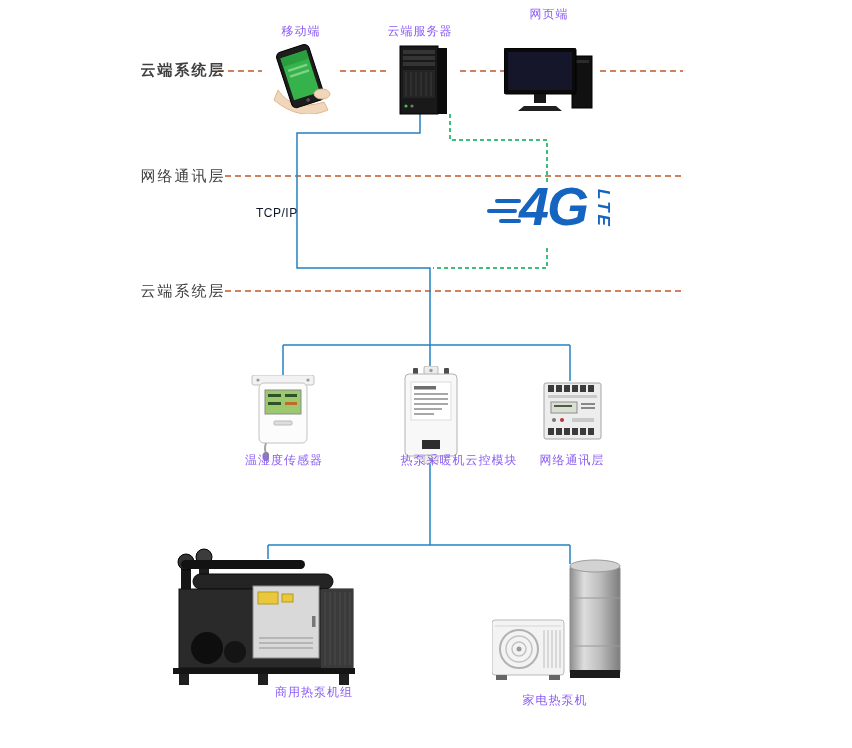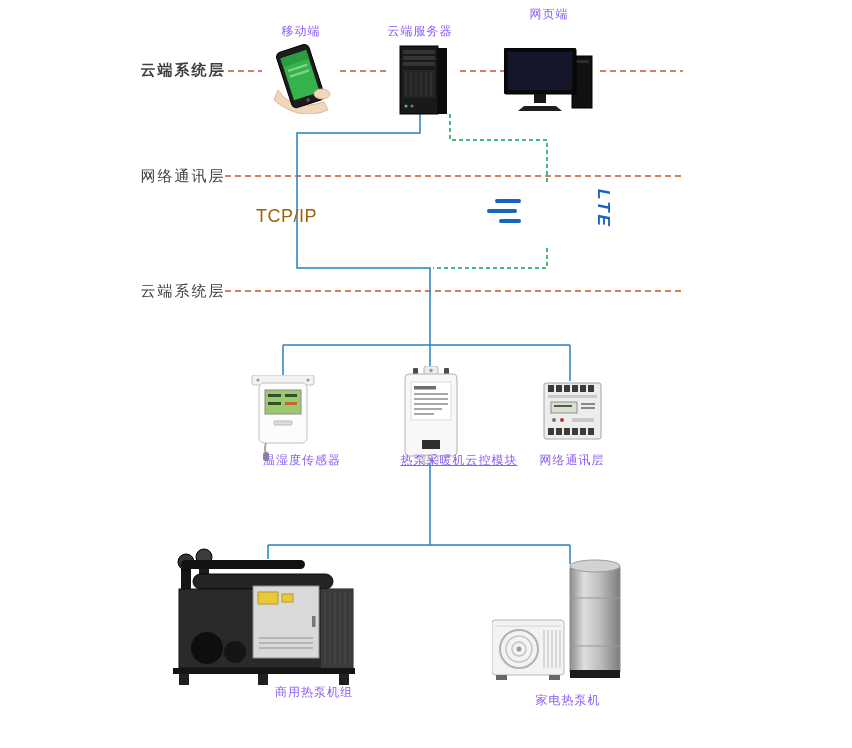--- a/index.html
+++ b/index.html
@@ -10,21 +10,21 @@
   .abs{position:absolute;}
   .lbl{
     position:absolute;transform:translateX(-50%);white-space:nowrap;
     font-size:12px;color:#8b5cf6;letter-spacing:1px;
   }
   .layer-lbl{
     position:absolute;transform:translate(-50%,-50%);white-space:nowrap;
     font-size:15px;color:#3f3f3f;letter-spacing:2px;
   }
   .tcpip{
-    position:absolute;left:256px;top:206px;font-size:18px;color:#a16207;letter-spacing:.5px;
+    position:absolute;left:256px;top:206px;font-size:12px;color:#0f172a;letter-spacing:.5px;
   }
   .logo4g{
     position:absolute;left:487px;top:183px;width:128px;height:62px;background:#fff;
   }
   .logo4g .speed{position:absolute;left:0;top:16px;width:34px;}
   .logo4g .speed div{height:4px;background:#1464c0;border-radius:2px;margin-bottom:6px;}
   .logo4g .speed .s1{width:26px;margin-left:8px;}
   .logo4g .speed .s2{width:30px;margin-left:0;}
   .logo4g .speed .s3{width:22px;margin-left:12px;}
   .logo4g .g4{
@@ -80,20 +80,21 @@
   <div class="lbl" style="left:549px;top:6px;">网页端</div>
 
   <div class="tcpip">TCP/IP</div>
 
   <div class="logo4g">
     <div class="speed">
       <div class="s1"></div>
         <div class="s2"></div>
         <div class="s3"></div>
     </div>
+    <div class="g4">4G</div>
     <div class="lte">LTE</div>
   </div>
 
   <div class="dev" style="left:262px;top:42px;">
     <svg width="78" height="72" viewBox="0 0 78 72">
       <path d="M16 48 Q30 70 62 60 L66 68 Q38 80 12 58 Z" fill="#f1d6ba" stroke="#dcb894" stroke-width="1"></path>
       <g transform="rotate(-18 39 36)">
         <rect x="22" y="5" width="34" height="58" rx="5" fill="#1d1d1d" stroke="#000"></rect>
         <rect x="25.5" y="11" width="27" height="44" fill="#35b34a"></rect>
         <rect x="25.5" y="11" width="27" height="9" fill="#2a9e3f"></rect>
@@ -266,20 +267,20 @@
           <line x1="56" y1="74" x2="56" y2="112"></line>
         <line x1="60" y1="74" x2="60" y2="112"></line>
           <line x1="64" y1="74" x2="64" y2="112"></line>
         <line x1="68" y1="74" x2="68" y2="112"></line>
       </g>
       <rect x="4" y="119" width="11" height="5" fill="#666"></rect>
       <rect x="57" y="119" width="11" height="5" fill="#666"></rect>
     </svg>
   </div>
 
-  <div class="lbl" style="left:284px;top:452px;margin-left:18px;">温湿度传感器</div>
-  <div class="lbl" style="left:459px;top:452px;text-decoration:underline;">热泵采暖机云控模块</div>
+  <div class="lbl" style="left:284px;top:452px;">温湿度传感器</div>
+  <div class="lbl" style="left:459px;top:452px;">热泵采暖机云控模块</div>
   <div class="lbl" style="left:572px;top:452px;">网络通讯层</div>
 
   <div class="lbl" style="left:266px;top:684px;margin-left:48px;">商用热泵机组</div>
-  <div class="lbl" style="left:568px;top:692px;">家电热泵机</div>
+  <div class="lbl" style="left:555px;top:692px;">家电热泵机</div>
 
 </div>
 
 </body></html>

